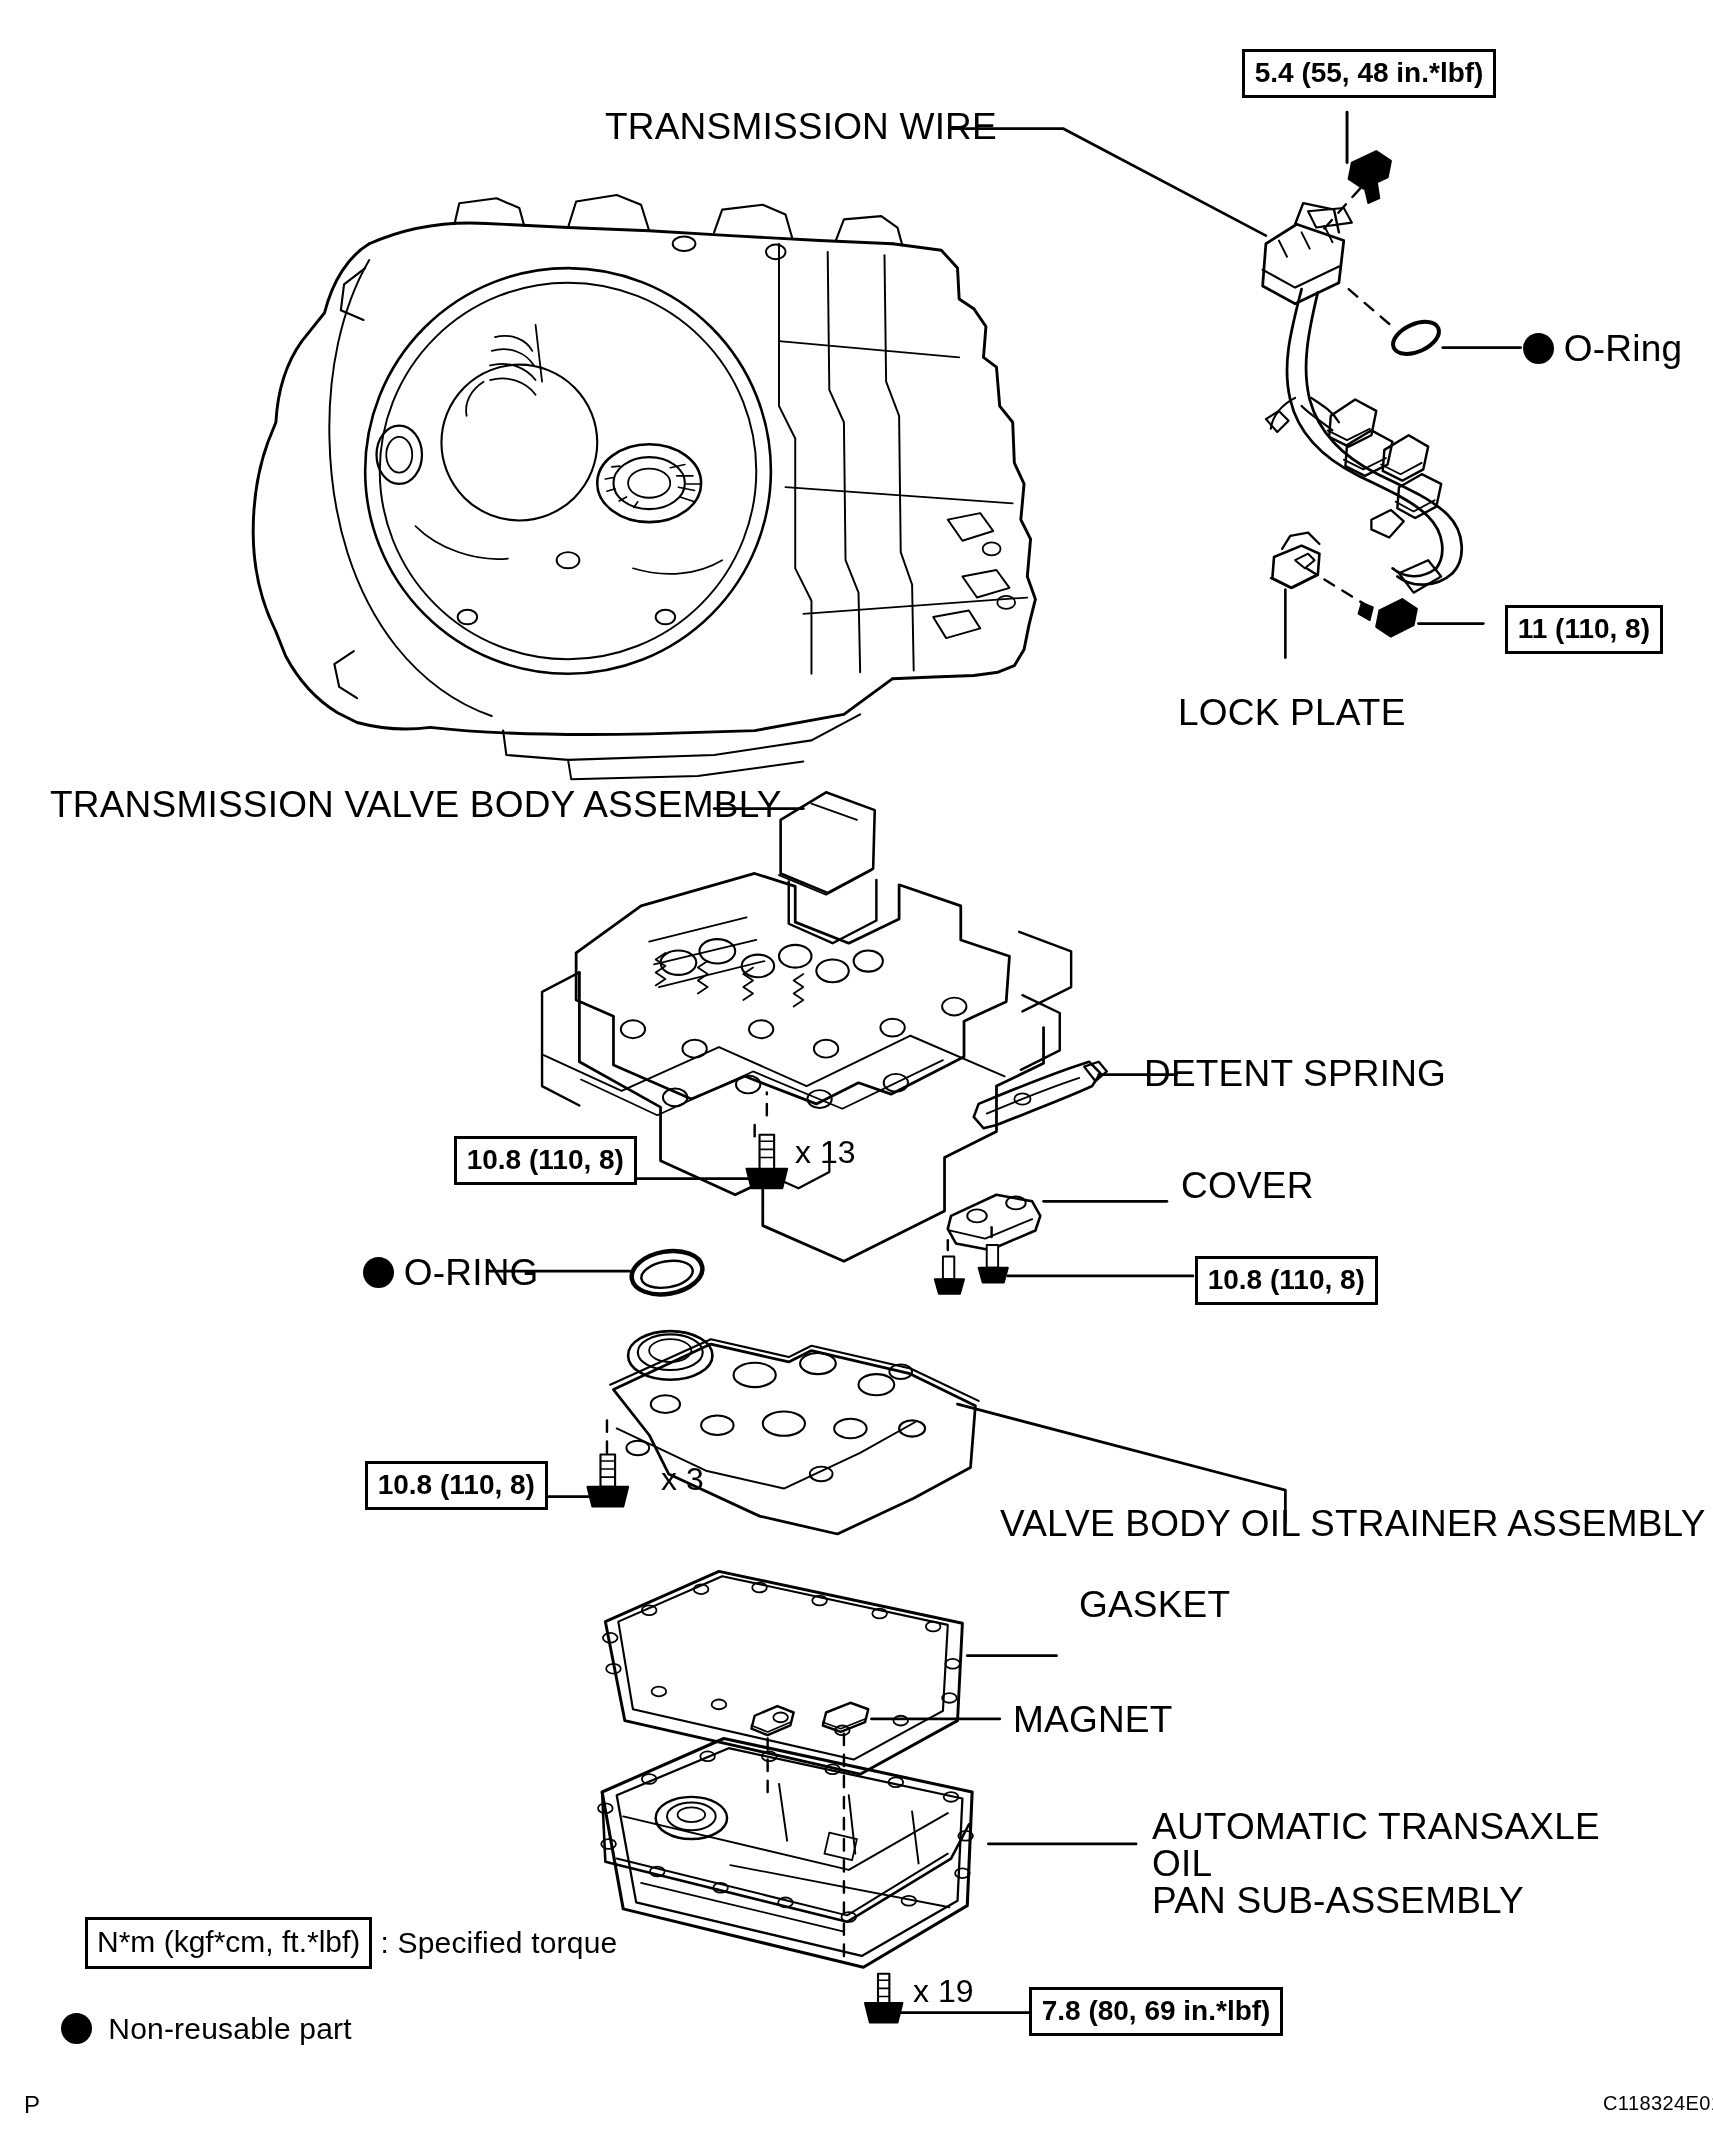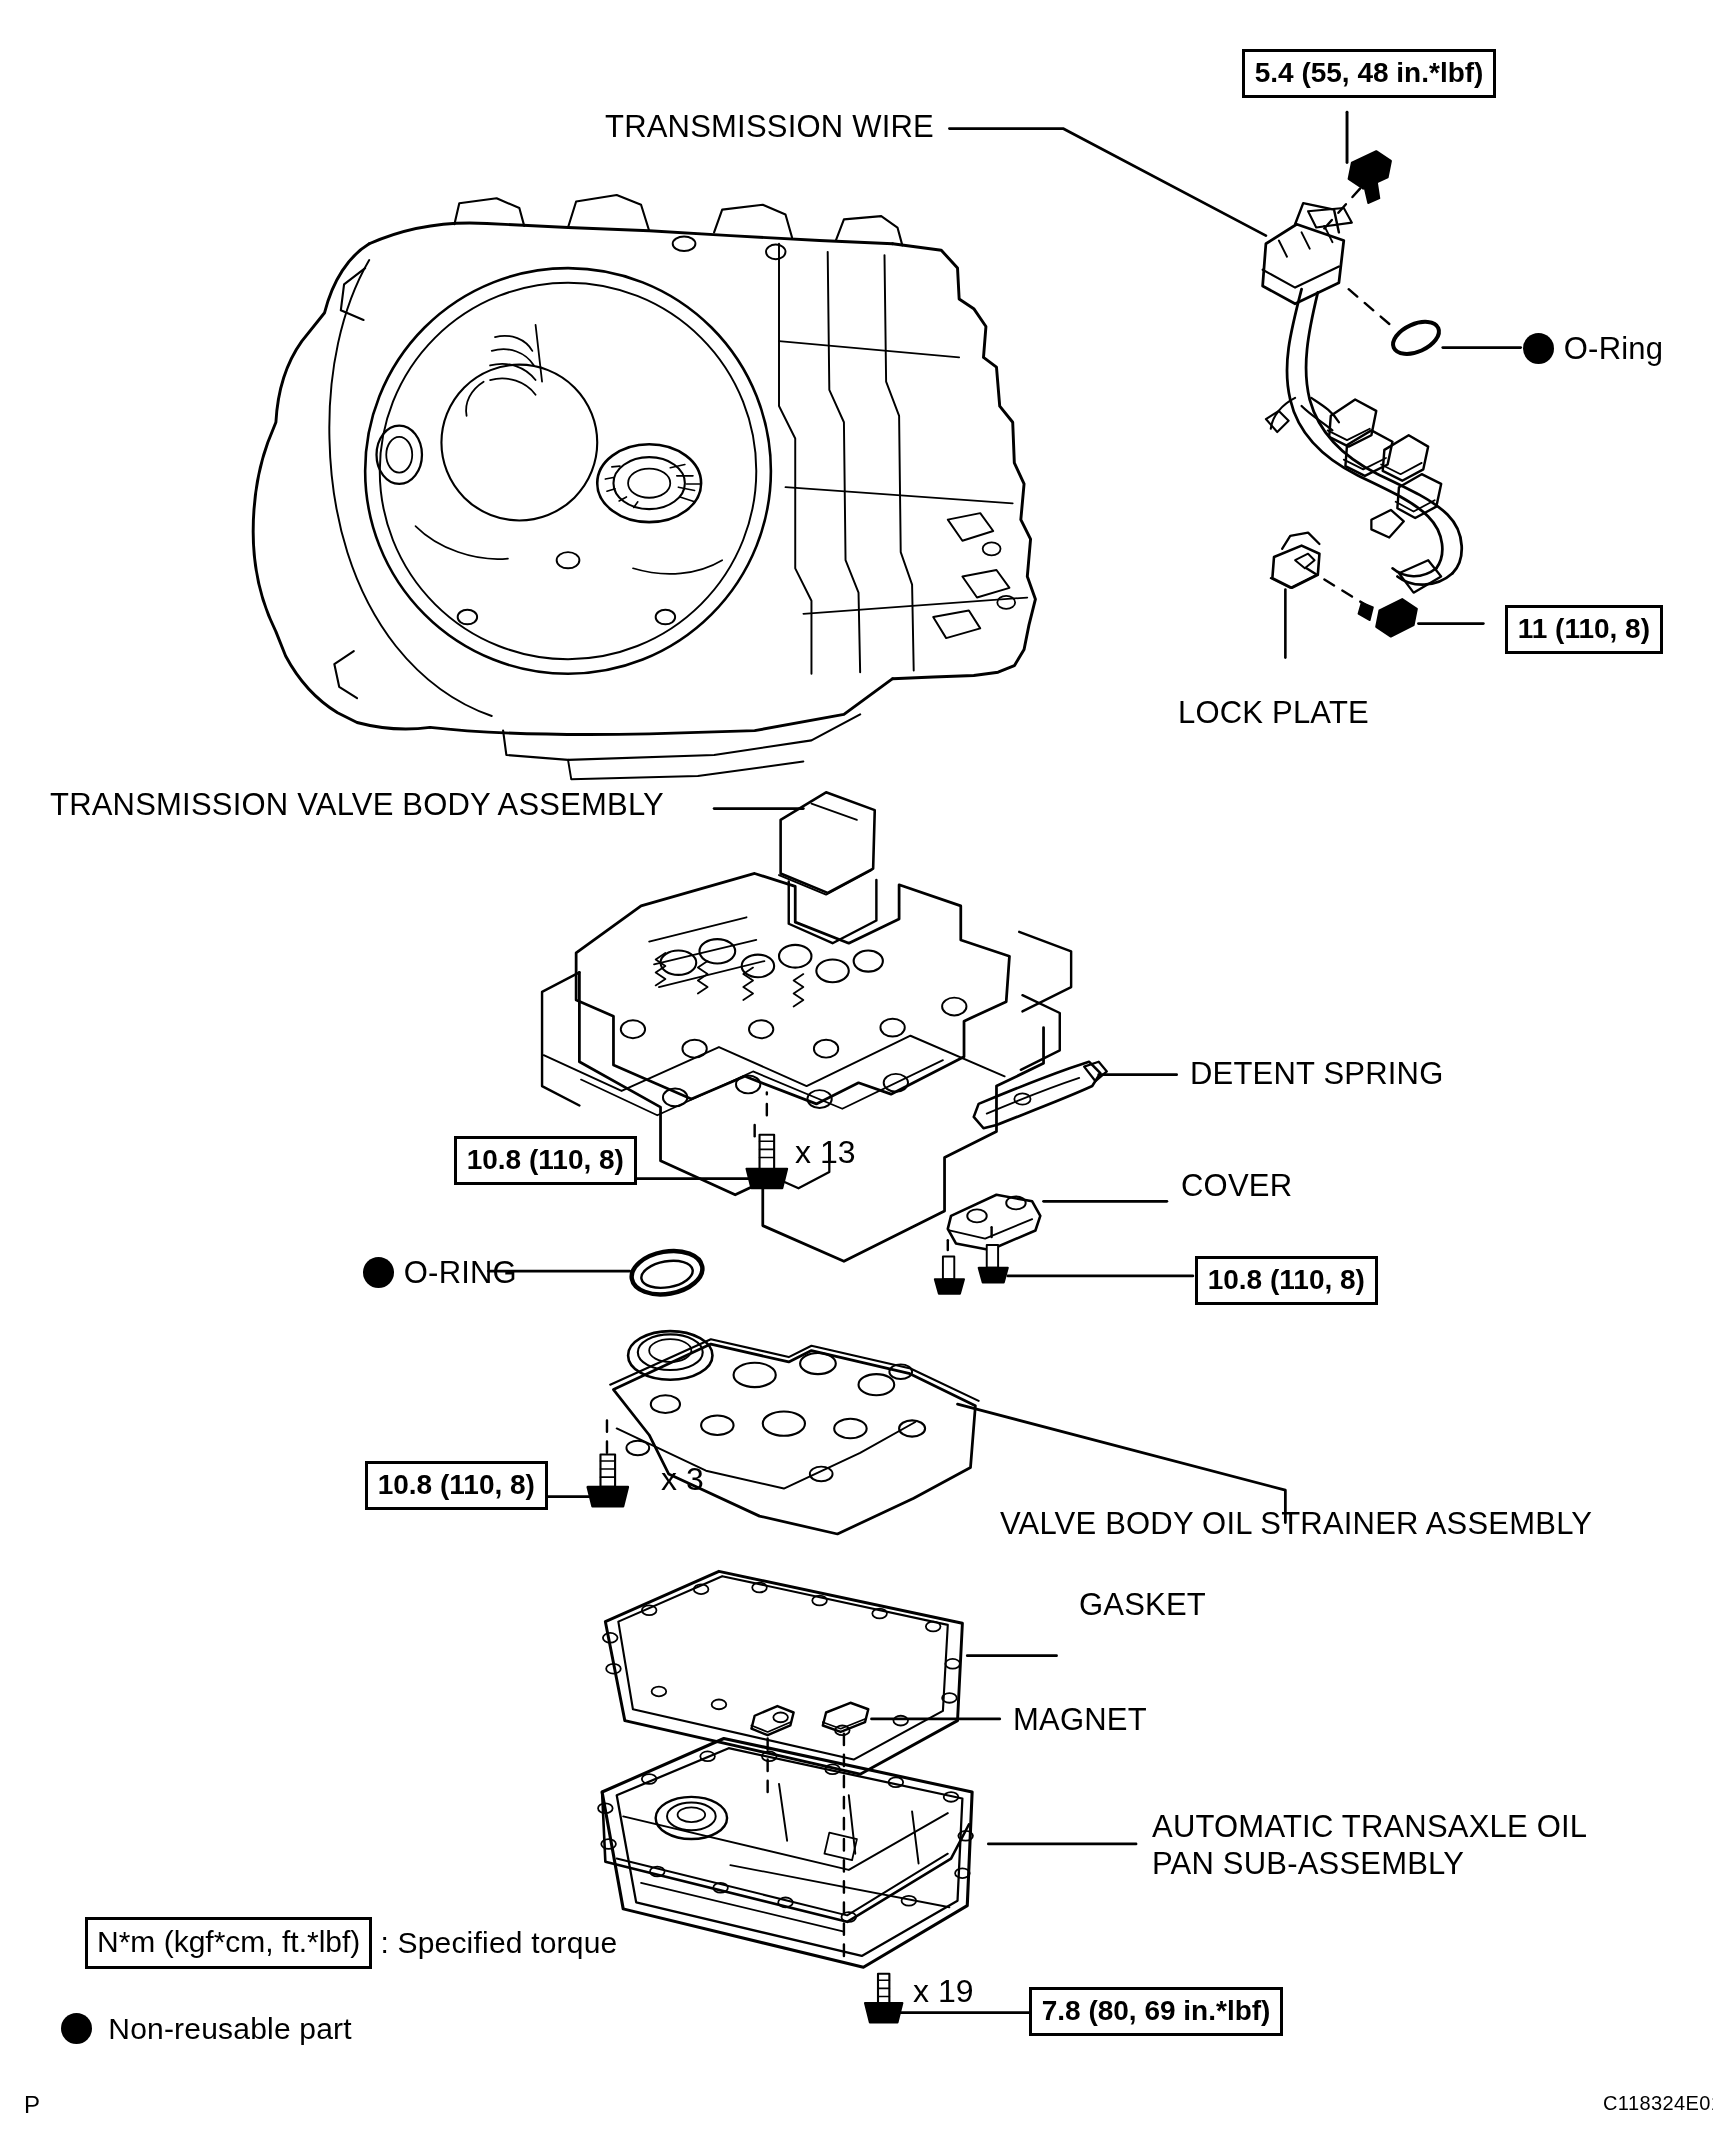--- a/index.html
+++ b/index.html
@@ -17,21 +17,21 @@
     width: 1713px;
     height: 2151px;
     background: #ffffff;
     overflow: hidden;
   }
   .abs { position: absolute; }
 
   
   .lbl {
     font-family: "Liberation Sans", sans-serif;
-    font-size: 31px;
+    font-size: 37px;
     line-height: 37px;
     letter-spacing: 0.2px;
     white-space: nowrap;
     color: #000;
   }
   .lbl.two-line { white-space: normal; }
 
   
   .torque {
     border: 3.2px solid #000;
@@ -500,21 +500,21 @@
     <span class="dot dot-lg"></span>
     <span class="lbl" style="margin-left:-1.6px;">O-Ring</span>
   </div>
 
   <div class="abs torque" style="left:1505px; top:605px;">11 (110, 8)</div>
 
   <div class="abs lbl" style="left:1178px; top:694px;">LOCK PLATE</div>
 
   <div class="abs lbl" style="left:50px; top:786px;">TRANSMISSION VALVE BODY ASSEMBLY</div>
 
-  <div class="abs lbl" style="left:1190px; top:1055px;">DETENT SPRING</div>
+  <div class="abs lbl" style="left:1144px; top:1055px;">DETENT SPRING</div>
 
   <div class="abs torque" style="left:454px; top:1136px;">10.8 (110, 8)</div>
   <div class="abs multiplier" style="left:795px; top:1136px;">x 13</div>
 
   <div class="abs lbl" style="left:1181px; top:1167px;">COVER</div>
 
   <div class="abs legend-row" style="left:363px; top:1254px;">
     <span class="dot dot-lg"></span>
     <span class="lbl" style="margin-left:-1.6px;">O-RING</span>
   </div>

